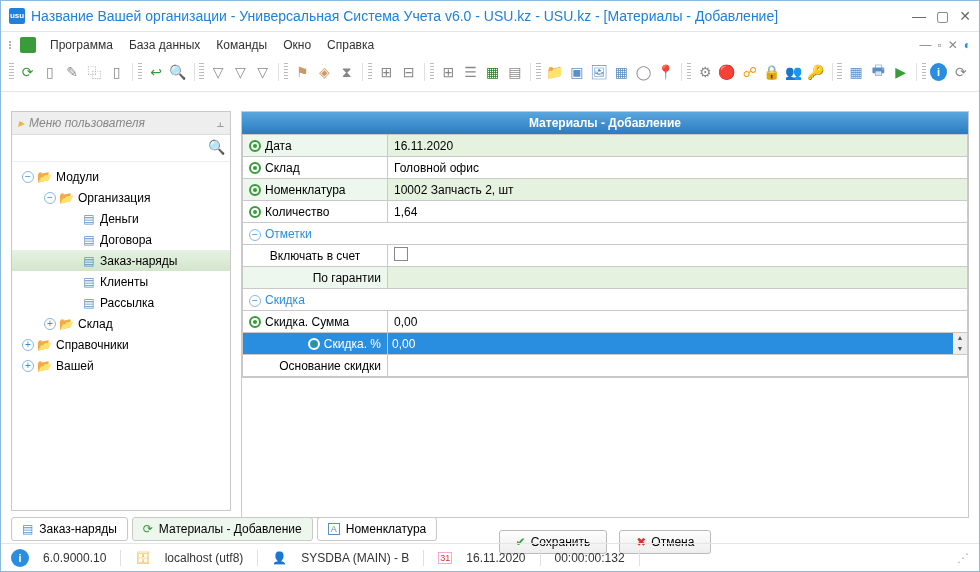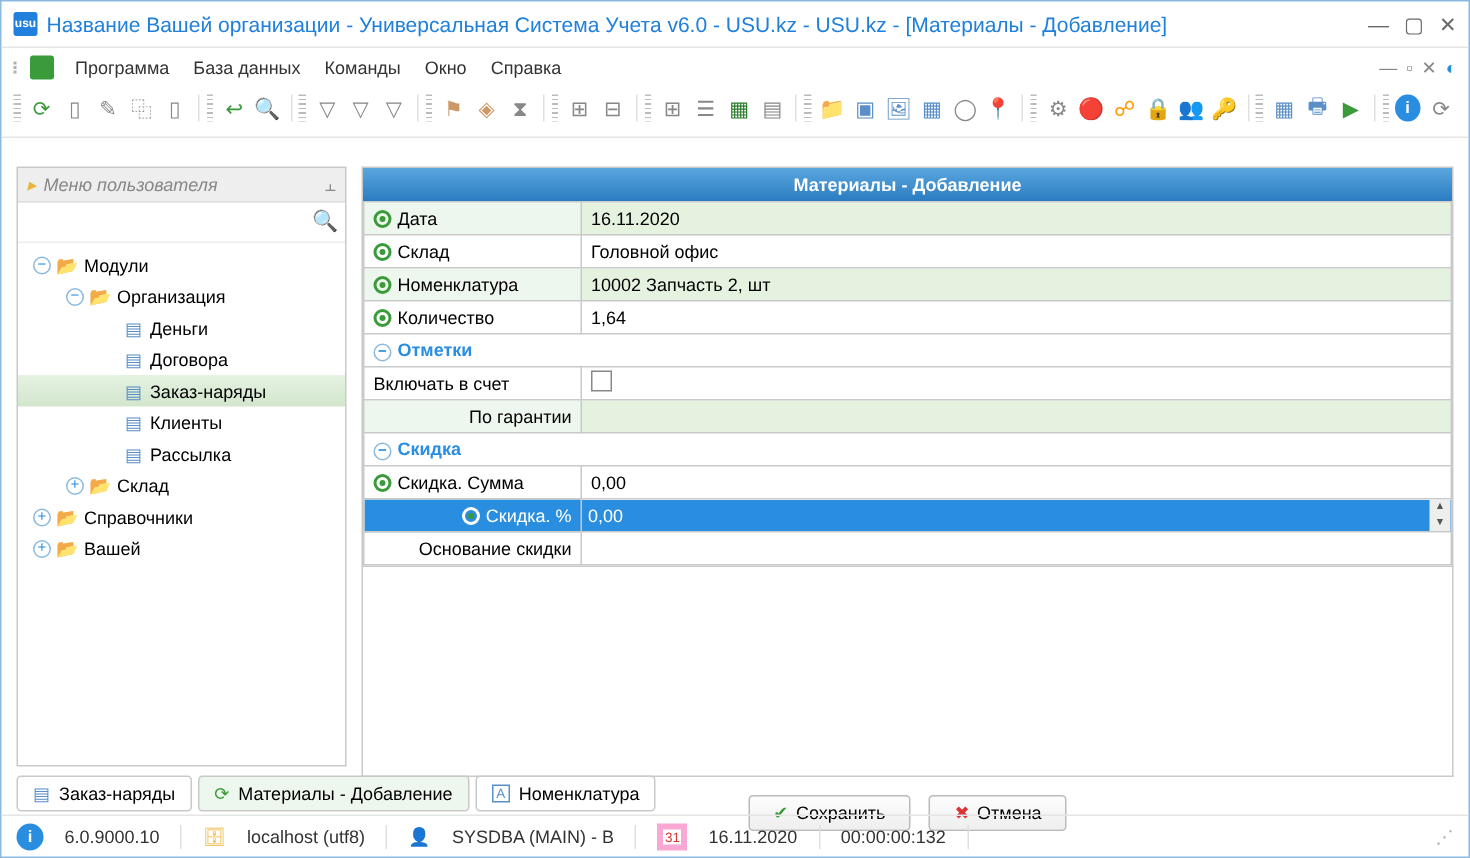--- a/index.html
+++ b/index.html
@@ -45,21 +45,21 @@
 .form-table tr { height: 22px; }
 .form-table td { border: 1px solid #c9c9c9; padding: 0 6px; vertical-align: middle; }
 .lbl-cell { width: 145px; background: #eef7ee; }
 .lbl-cell.white { background: #fff; }
 .val-cell { background: #e5f2e0; }
 .val-cell.white { background: #fff; }
 .val-cell.sel { background: #2a8ee0; color: #fff; padding: 0; position: relative; }
 .val-cell.sel input { background: #2a8ee0; color: #fff; border: none; outline: none; width: calc(100% - 16px); padding: 2px 4px; font-size: 12px; }
 .val-cell.sel .spinner { position: absolute; right: 0; top: 0; bottom: 0; width: 14px; background: #eee; display: flex; flex-direction: column; }
 .val-cell.sel .spinner span { flex: 1; text-align: center; font-size: 7px; color: #555; cursor: pointer; line-height: 9px; }
-.section-cell { background: #fff; color: #2a8ee0; font-weight: bold; margin-top: 16px; }
+.section-cell { background: #fff; color: #2a8ee0; font-weight: normal; margin-top: 16px; }
 .section-cell .exp { color: #2a8ee0; margin-right: 4px; font-size: 10px; border: 1px solid #8bb9e0; border-radius: 7px; width: 12px; height: 12px; display: inline-block; text-align: center; line-height: 10px; }
 .row-selected-label { background: #2a8ee0 !important; color: #fff; }
 .green-dot { width: 12px; height: 12px; border: 2px solid #3a9b3a; border-radius: 50%; display: inline-block; vertical-align: middle; margin-right: 4px; position: relative; }
 .green-dot::after { content: ""; width: 4px; height: 4px; background: #3a9b3a; position: absolute; top: 2px; left: 2px; border-radius: 50%; }
 .form-blank { flex: 1; background: #fff; border-left: 1px solid #c9c9c9; border-right: 1px solid #c9c9c9; border-bottom: 1px solid #c9c9c9; min-height: 140px; }
 .btn-row { display: flex; justify-content: center; gap: 12px; padding: 12px 0; }
 .btn { border: 1px solid #bbb; border-radius: 3px; background: linear-gradient(#fdfdfd, #eee); padding: 4px 16px; cursor: pointer; display: flex; align-items: center; gap: 5px; }
 .tabs { position: absolute; bottom: 30px; left: 10px; display: flex; gap: 4px; }
 .tab { border: 1px solid #c9c9c9; border-radius: 3px; padding: 4px 10px; background: #fff; cursor: pointer; display: flex; align-items: center; gap: 6px; }
 .tab.active { background: #eef7ee; }
@@ -256,21 +256,21 @@
           <td class="val-cell">10002 Запчасть 2, шт</td>
         </tr>
         <tr>
           <td class="lbl-cell white"><span class="green-dot"></span><span>Количество</span></td>
           <td class="val-cell white">1,64</td>
         </tr>
         <tr>
           <td class="section-cell" colspan="2"><span class="exp">−</span><span>Отметки</span></td>
         </tr>
         <tr>
-          <td class="lbl-cell white" style="text-align:left">Включать в счет</td>
+          <td class="lbl-cell white" style="text-align:center">Включать в счет</td>
           <td class="val-cell white"><span class="chk"></span></td>
         </tr>
         <tr>
           <td class="lbl-cell" style="text-align:right">По гарантии</td>
           <td class="val-cell"></td>
         </tr>
         <tr>
           <td class="section-cell" colspan="2"><span class="exp">−</span><span>Скидка</span></td>
         </tr>
         <tr>
@@ -326,19 +326,19 @@
 <div class="statusbar">
   <div class="info-circle">i</div>
   <span>6.0.9000.10</span>
   <div class="sep"></div>
   <span style="color:#e8b63f">🗄</span>
   <span>localhost (utf8)</span>
   <div class="sep"></div>
   <span style="color:#3a9b3a">👤</span>
   <span>SYSDBA (MAIN) - B</span>
   <div class="sep"></div>
-  <span style="color:#d33;border:4px solid #f9a8d4;padding:0 1px;font-size:9px">31</span>
+  <span style="color:#d33;border:1px solid #f9a8d4;padding:0 1px;font-size:9px">31</span>
   <span>16.11.2020</span>
   <div class="sep"></div>
   <span>00:00:00:132</span>
   <div class="sep"></div>
   <span class="grip-corner">⋰</span>
 </div>
 
 </body></html>

